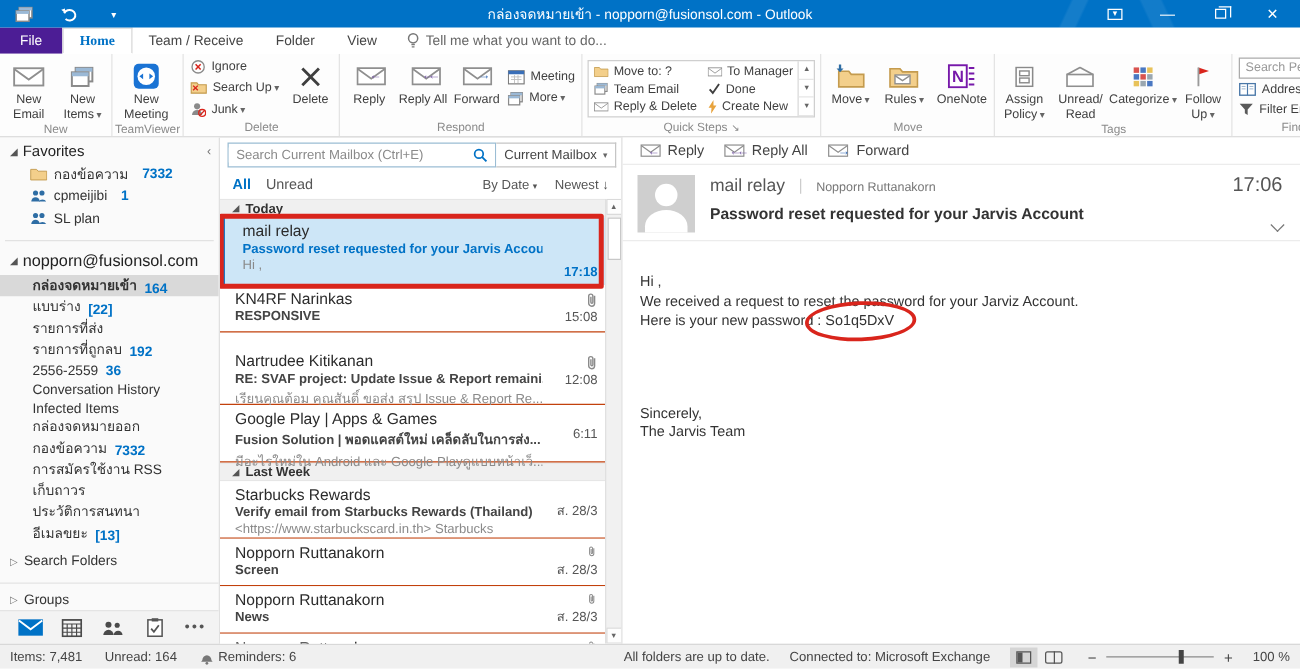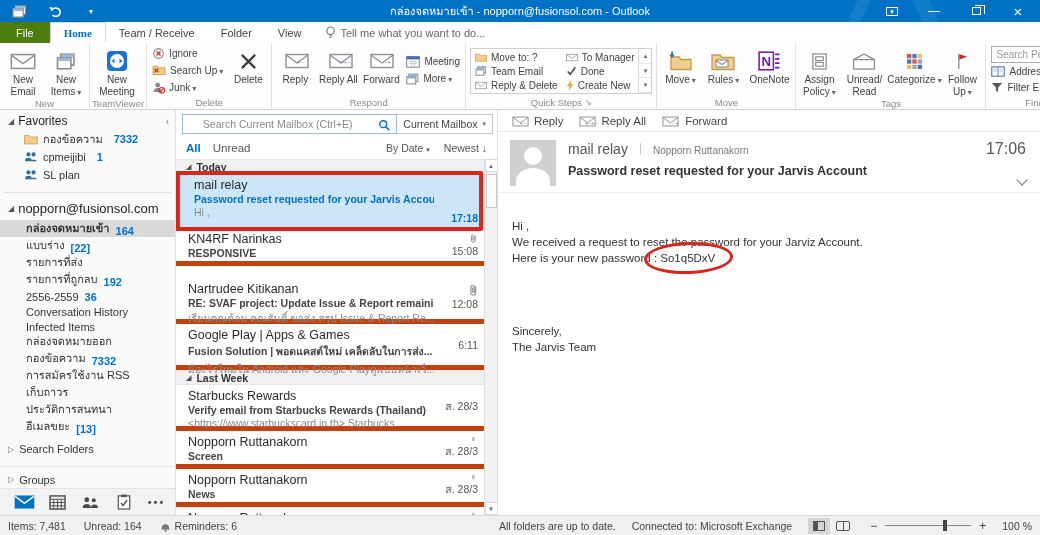--- a/index.html
+++ b/index.html
@@ -17,21 +17,21 @@
   .title-text { position:absolute; left:0; right:0; text-align:center; font-size:11px; pointer-events:none; }
   .winbtns { margin-left:auto; display:flex; align-items:center; gap:26px; padding-right:14px; z-index:2; }
   .winbtn { color:#fff; font-size:12px; line-height:1; display:inline-flex; align-items:center; justify-content:center; width:16px; height:16px;}
   .restore-glyph { width:9px; height:8px; border:1px solid #fff; position:relative; }
   .restore-glyph::before { content:""; position:absolute; left:2px; top:-3px; width:9px; height:8px; border:1px solid #fff; border-bottom:none; border-left:none;}
   .ribbon-opt-glyph { width:12px; height:9px; border:1px solid #fff; position:relative; font-size:7px; text-align:center; line-height:8px;}
 
   
   .tabrow { height:21px; background:#fff; display:flex; align-items:stretch; flex:0 0 21px; }
   .tab { padding:0 13px; display:flex; align-items:center; font-size:11px; color:#444; cursor:default; }
-  .tab-file { background:#4d7c0f; color:#fff; padding:0 16px; }
+  .tab-file { background:#4c1d95; color:#fff; padding:0 16px; }
   .tab-active { color:#0072C6; border:1px solid #d8d8d8; border-bottom:1px solid #fff; background:#fff; font-weight:bold;font-family:Liberation Serif, serif;}
   .tellme { display:flex; align-items:center; gap:5px; color:#666; padding-left:10px; font-size:11px;}
 
   
   .ribbon { height:67px; background:#fdfdfd; border-bottom:1px solid #d4d4d4; display:flex; flex:0 0 67px; overflow:hidden; }
   .rgroup { display:flex; flex-direction:column; border-right:1px solid #e4e4e4; padding:2px 2px 0 2px; }
   .rgroup-content { flex:1; display:flex; align-items:stretch; gap:1px; }
   .rgroup-label { height:14px; text-align:center; color:#8a8a8a; font-size:9.5px; line-height:13px; display:flex; align-items:center; justify-content:center; gap:3px;}
   .bigbtn { width:42px; display:flex; flex-direction:column; align-items:center; justify-content:flex-start; padding-top:3px; text-align:center; font-size:10px; color:#3f3f3f; line-height:1.15; cursor:default;}
   .bigbtn .ic-area { height:26px; display:flex; align-items:center; justify-content:center; }
@@ -65,30 +65,30 @@
   .acct { font-size:13px; color:#222; padding:4px 8px 4px 8px; display:flex; gap:4px; align-items:center;}
   .side-sec { display:flex; align-items:center; gap:5px; height:20px; padding-left:8px; color:#333;}
   .navrow { margin-top:auto; border-top:1px solid #e4e4e4; background:#f3f3f3; height:27px; display:flex; align-items:center; gap:0; padding-left:8px;}
   .navbtn { width:33px; height:26px; display:flex; align-items:center; justify-content:center; cursor:default;}
   .dots { letter-spacing:2px; color:#555; font-weight:bold; font-size:11px; }
 
   
   .mlist { width:322px; border-right:1px solid #e0e0e0; display:flex; flex-direction:column; overflow:hidden; position:relative;}
   .searchrow { display:flex; align-items:center; gap:0; padding:4px 4px 3px 6px; }
   .searchbox { flex:1; height:20px; border:1px solid #9bbdd4; display:flex; align-items:center; background:#fff;}
-  .searchbox input { flex:1; border:none; outline:none; font-size:10.5px; padding:0 6px; color:#333; font-family:"Liberation Sans",sans-serif;text-align:center;}
+  .searchbox input { flex:1; border:none; outline:none; font-size:10.5px; padding:0 6px; color:#333; font-family:"Liberation Sans",sans-serif;}
   .searchbox input::placeholder { color:#8a8a8a; }
   .mbox-dd { height:20px; border:1px solid #c5c5c5; border-left:none; display:flex; align-items:center; gap:5px; padding:0 6px; font-size:10.5px; color:#444; background:#fff; cursor:default;}
   .filterrow { display:flex; align-items:center; height:22px; padding:0 10px 0 10px; gap:12px; }
   .f-all { color:#0072C6; font-weight:bold; font-size:11.5px; cursor:default;}
   .f-unread { color:#555; font-size:11.5px; cursor:default;}
   .f-right { margin-left:auto; display:flex; gap:14px; color:#555; font-size:10.5px; }
   .msg-scrollarea { flex:1; overflow:hidden; position:relative; padding-right:13px;}
   .grp-hdr { height:15px; background:#f0f0f0; border-top:1px solid #e6e6e6; border-bottom:1px solid #e6e6e6; display:flex; align-items:center; gap:5px; padding-left:10px; font-size:10.5px; font-weight:bold; color:#333; }
-  .msg { position:relative; display:flex; padding:4px 6px 4px 12px; border-bottom:5px solid #c2410c; cursor:default; background:#fff;}
+  .msg { position:relative; display:flex; padding:4px 6px 4px 12px; border-bottom:1px solid #c2410c; cursor:default; background:#fff;}
   .msg .m-left { flex:1; min-width:0; }
   .m-sender { font-size:12.5px; color:#2b2b2b; white-space:nowrap; overflow:hidden;}
   .m-subject { font-size:10.5px; font-weight:bold; color:#444; white-space:nowrap; overflow:hidden; margin-top:1px;}
   .m-preview { font-size:10.5px; color:#8a8a8a; white-space:nowrap; overflow:hidden; margin-top:1px;}
   .m-right { width:44px; flex:0 0 44px; display:flex; flex-direction:column; align-items:flex-end; gap:1px; padding-top:1px;}
   .m-time { font-size:10.5px; color:#555; white-space:nowrap;}
   .msg.sel { background:#cde6f7; border-bottom:none;}
   .msg.sel::before { content:""; position:absolute; left:0; top:0; bottom:0; width:4px; background:#1f77c0;}
   .msg.sel .m-subject { color:#0072C6; }
   .msg.sel .m-time { color:#0072C6; font-weight:bold; }

